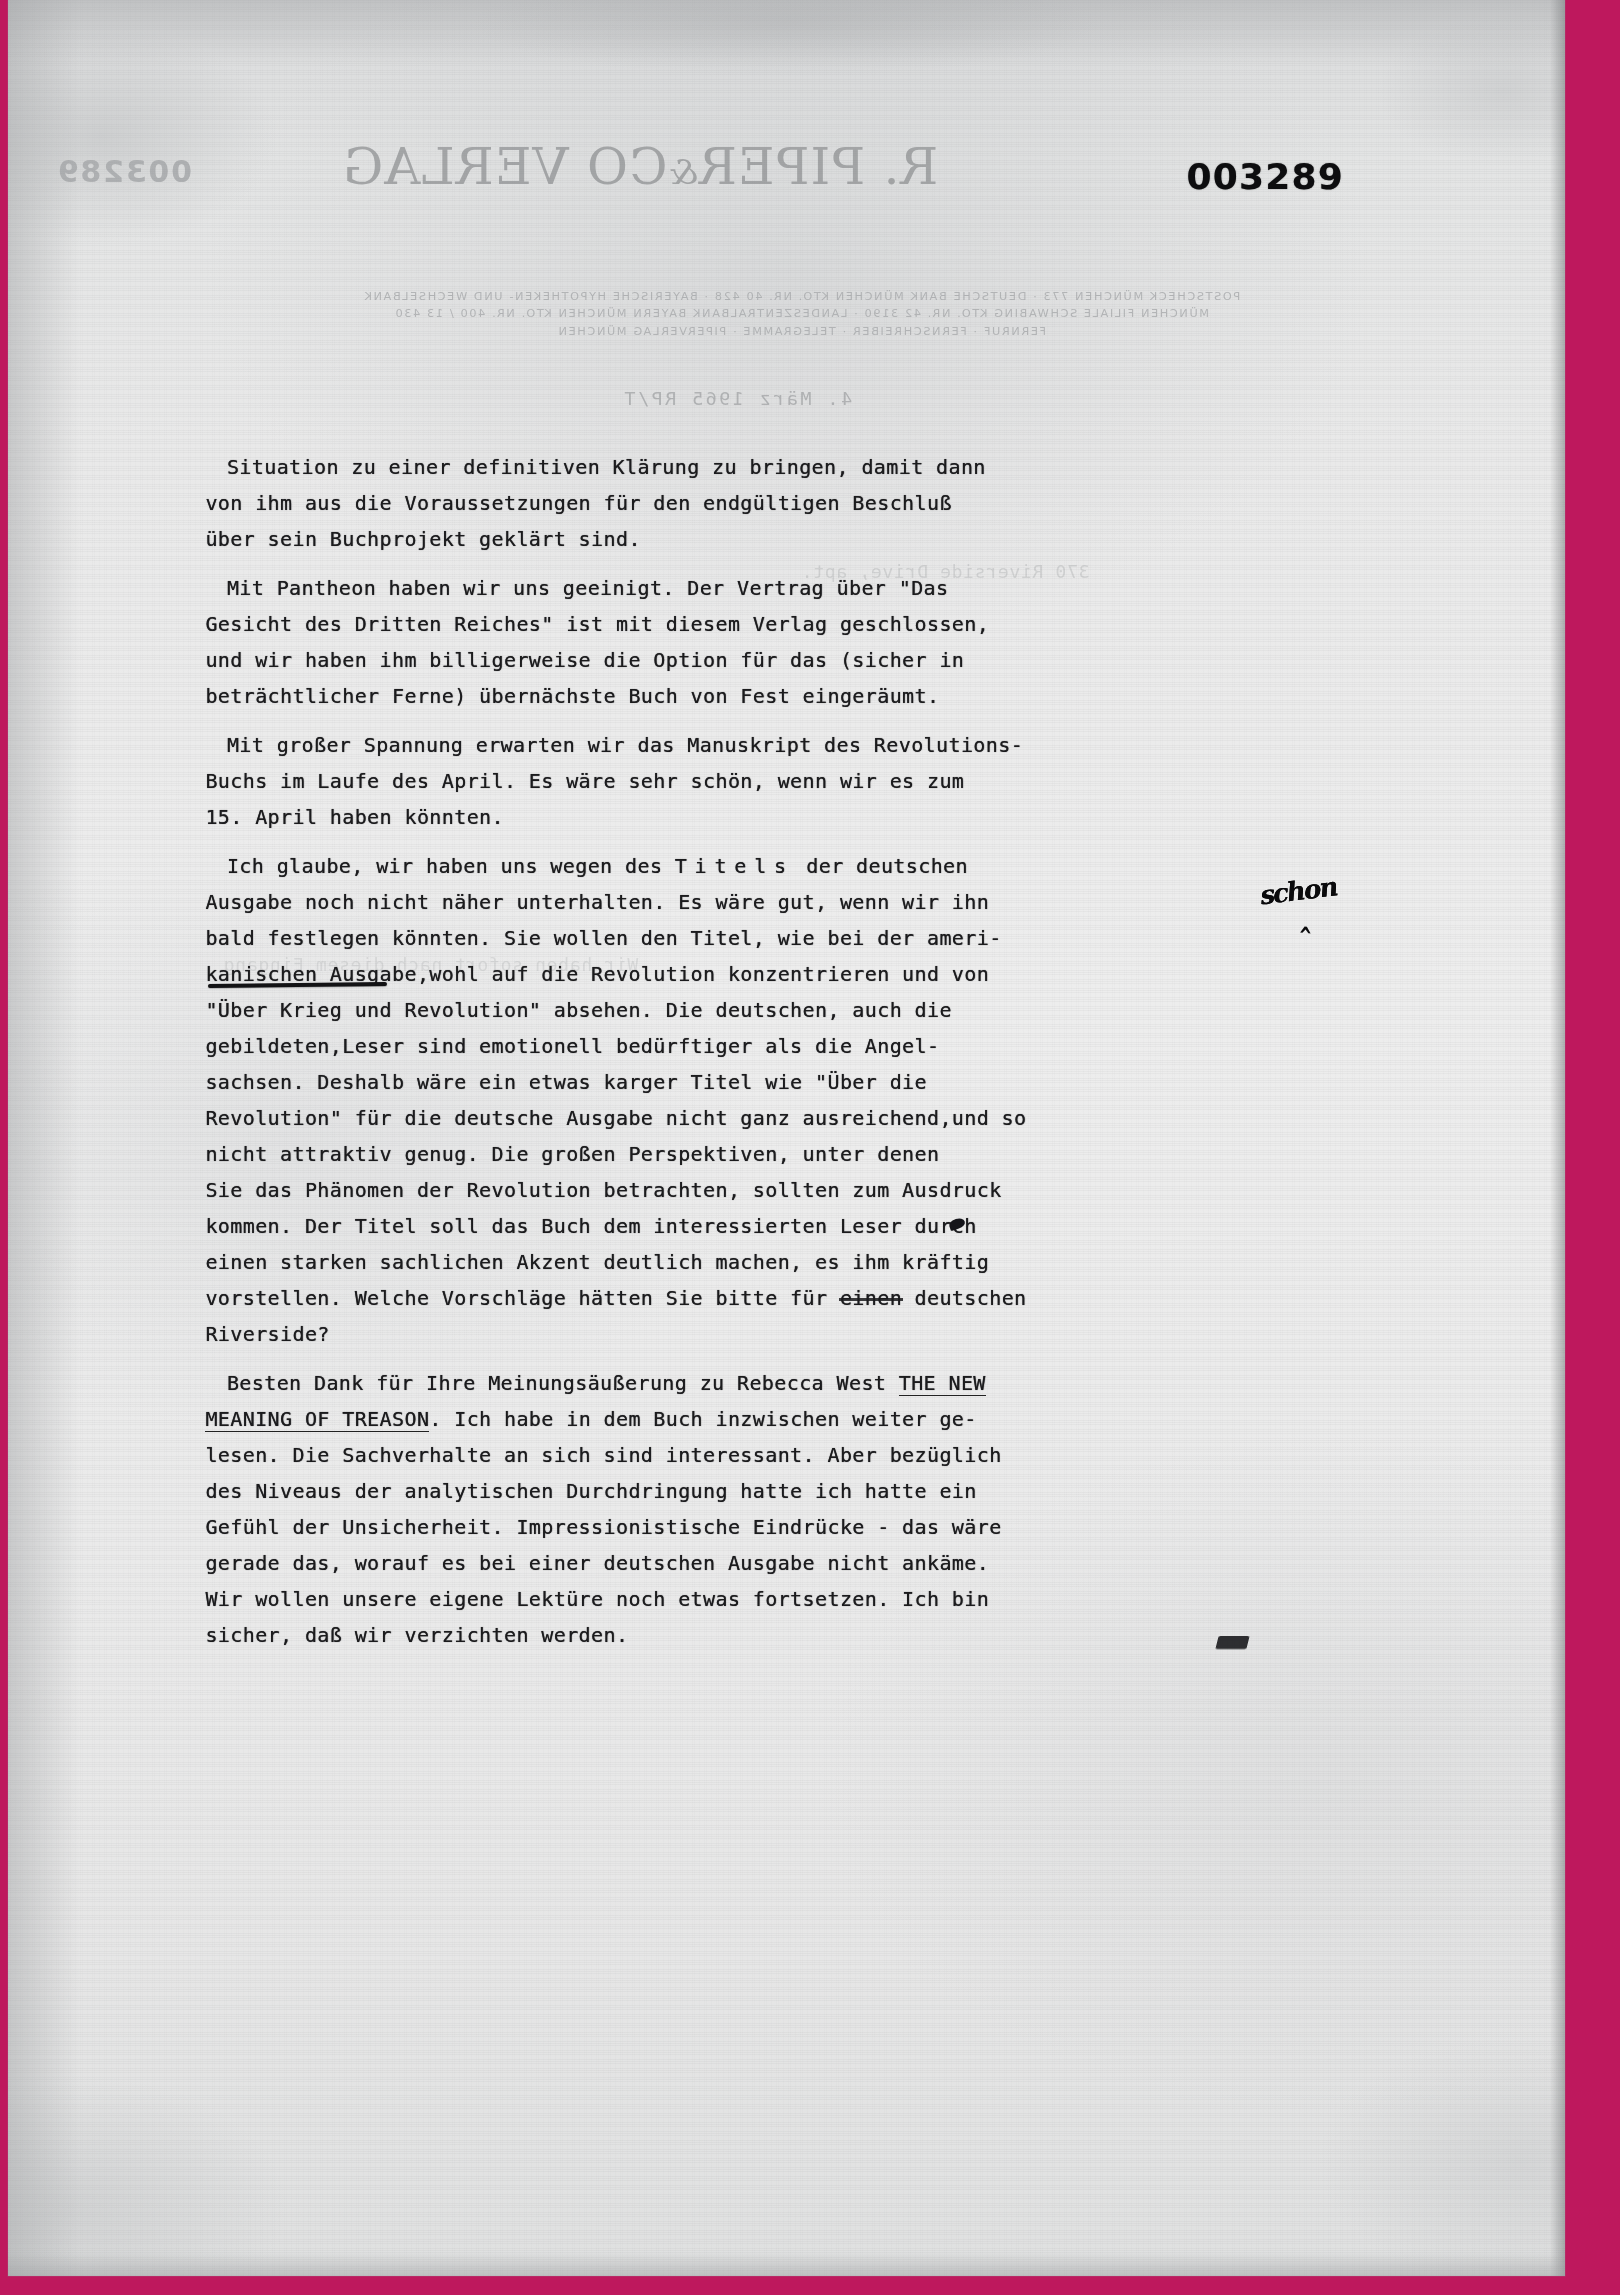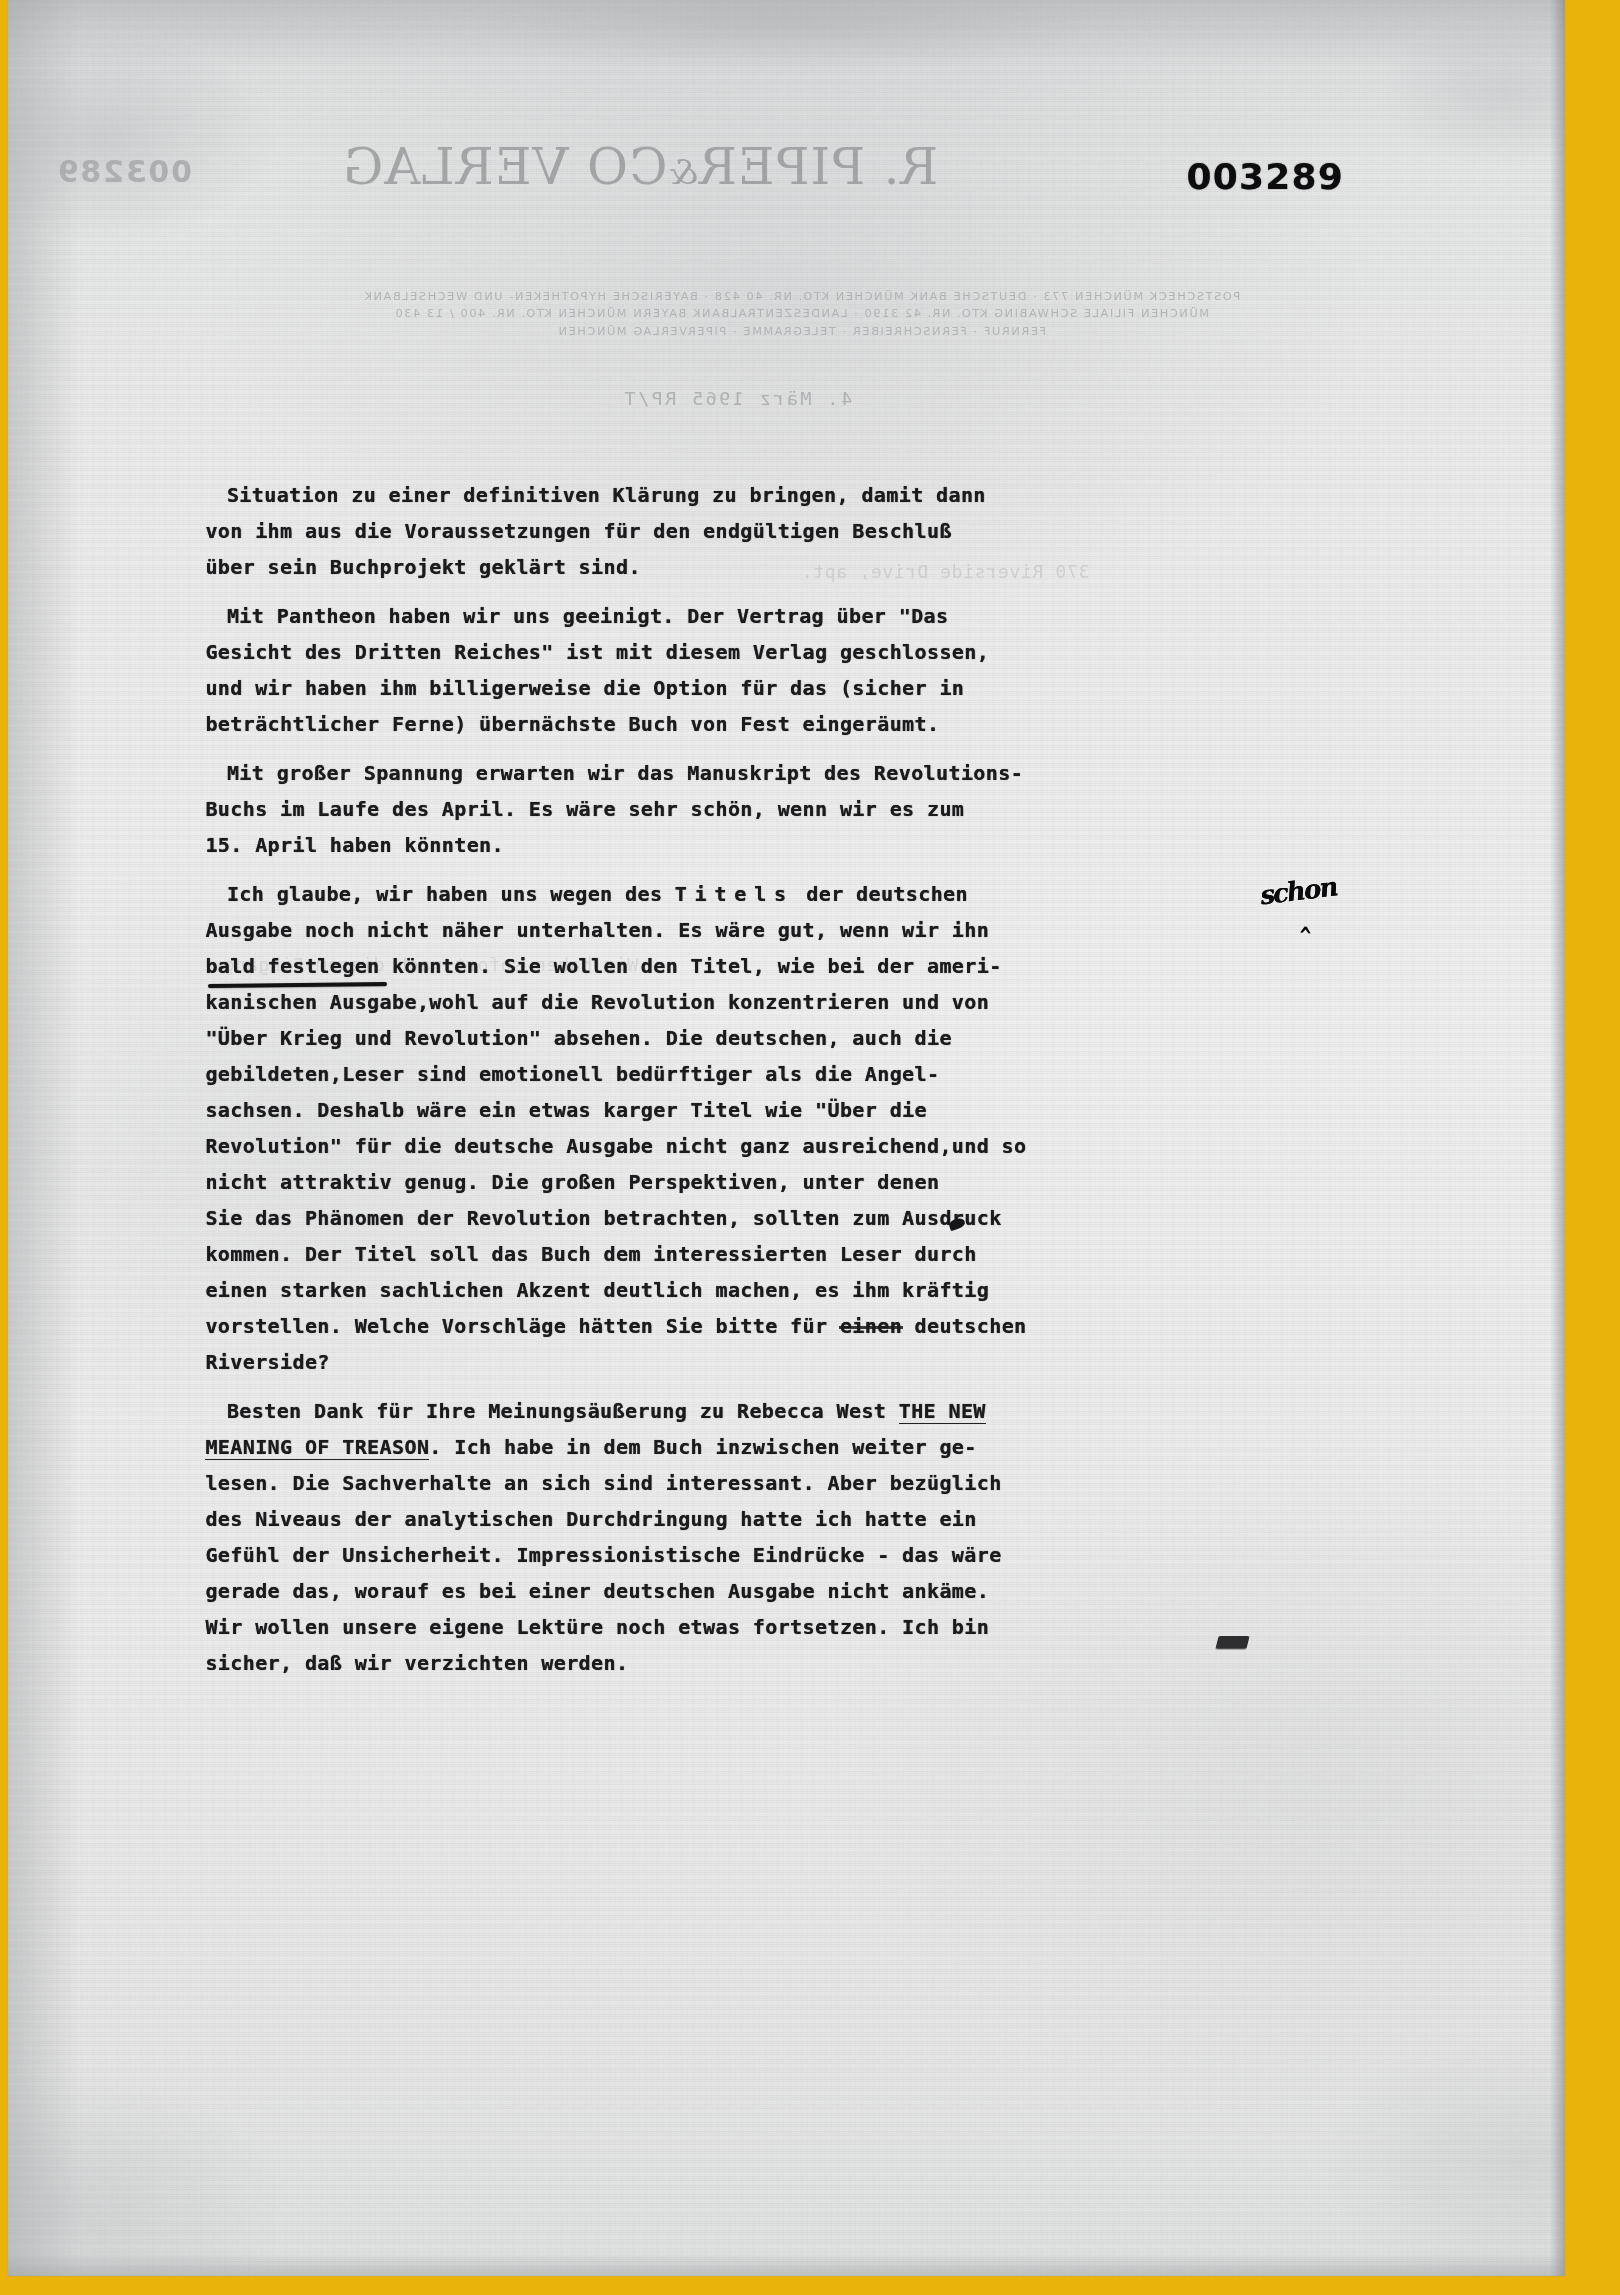--- a/index.html
+++ b/index.html
@@ -1,21 +1,21 @@
 <!DOCTYPE html>
 <html style="font-size:9.5px"><head>
 <meta charset="utf-8">
 <style>
   html,body{margin:0;padding:0;background:#ffffff;}
   body{width:1621px;height:2295px;position:relative;overflow:hidden;
        font-family:"DejaVu Sans Mono","Liberation Mono",monospace;}
 
   
   #scan{position:absolute;left:0;top:0;width:1621px;height:2295px;
-        background:#eab308;overflow:hidden;}
+        background:#be185d;overflow:hidden;}
 
   #sheet{position:absolute;left:8.4px;top:0px;width:1557px;height:2276px;
          background:
             radial-gradient(ellipse 835px 537px at 50% 12%, rgba(196,198,200,.40) 0%, rgba(255,255,255,0) 70%),
             radial-gradient(ellipse 656px 418px at 18% 50%, rgba(201,203,205,.30) 0%, rgba(255,255,255,0) 72%),
             radial-gradient(ellipse 716px 477px at 85% 78%, rgba(198,200,202,.28) 0%, rgba(255,255,255,0) 72%),
             linear-gradient(180deg,#d9dadb 0%, #e3e4e4 7%, #e9e9e9 20%, #ededed 44%, #eaeaea 68%, #e6e6e6 86%, #dfe0e0 100%);
          box-shadow: 0 0 0 0.6px rgba(150,152,154,.25);}
 
   
@@ -59,24 +59,24 @@
              font-size:18px;letter-spacing:0.7px;white-space:nowrap;filter:blur(0.5px);
              pointer-events:none;user-select:none;}
 
   
   #stamp{position:absolute;left:1178px;top:156px;
          font-family:"DejaVu Sans","Liberation Sans",sans-serif;
          font-size:36px;font-weight:bold;letter-spacing:1.2px;color:#0d0d0f;
          text-shadow:0 0 1.2px rgba(0,0,0,.55);}
 
   
-  #body{position:absolute;left:197px;top:477px;width:1229px;
+  #body{position:absolute;left:197px;top:449px;width:1229px;
         font-family:"DejaVu Sans Mono","Liberation Mono",monospace;
         font-size:20px;line-height:36px;letter-spacing:0.4px;
-        color:#1b1b1d;font-weight:bold;}
+        color:#1b1b1d;font-weight:normal;}
   #body p{margin:0 0 13px 0;white-space:pre-wrap;
           text-shadow:0 0 0.7px rgba(30,30,32,.75), 0.4px 0.2px 0.8px rgba(60,60,62,.35);}
   #body p.indent{text-indent:21.5px;}
   .sp{letter-spacing:7.8px;margin-top:48px;}
   .ul{border-bottom:1.5px solid #222;padding-bottom:0;}
   .strike{position:relative;color:#1b1b1d;margin-top:12px;}
   .strike::after{content:"";position:absolute;left:-1.2px;right:-1.2px;top:52%;
                  height:2.4px;background:#1b1b1d;opacity:.85;}
 
   

